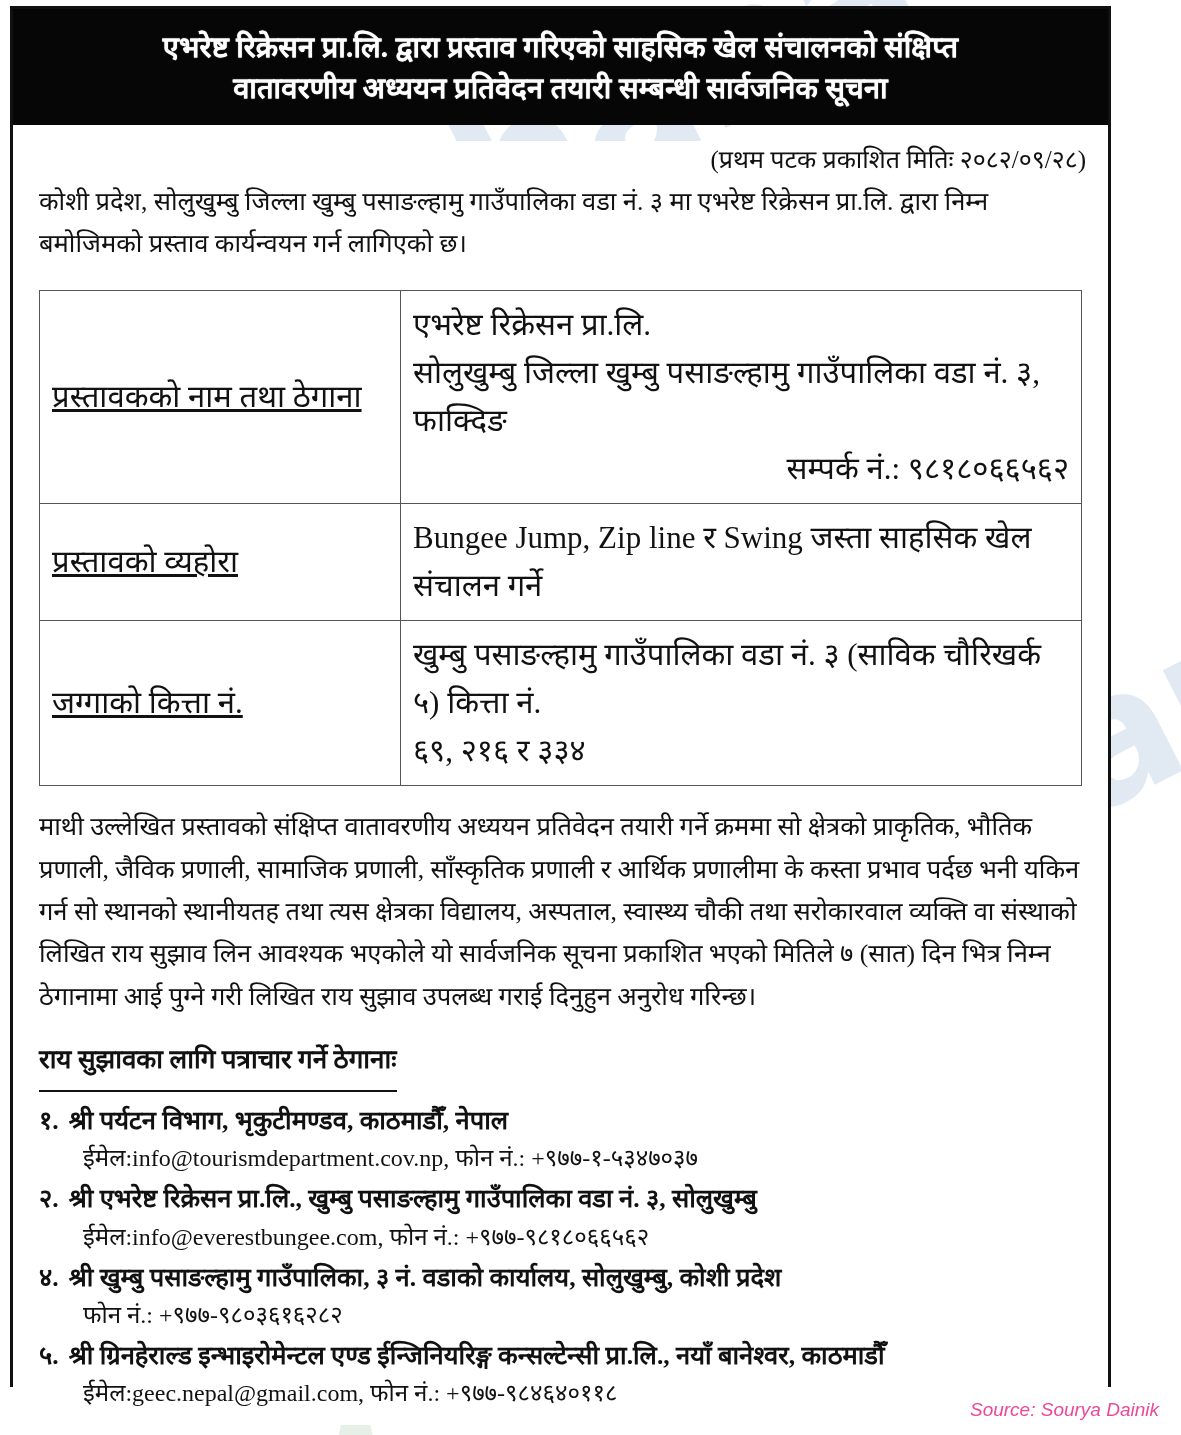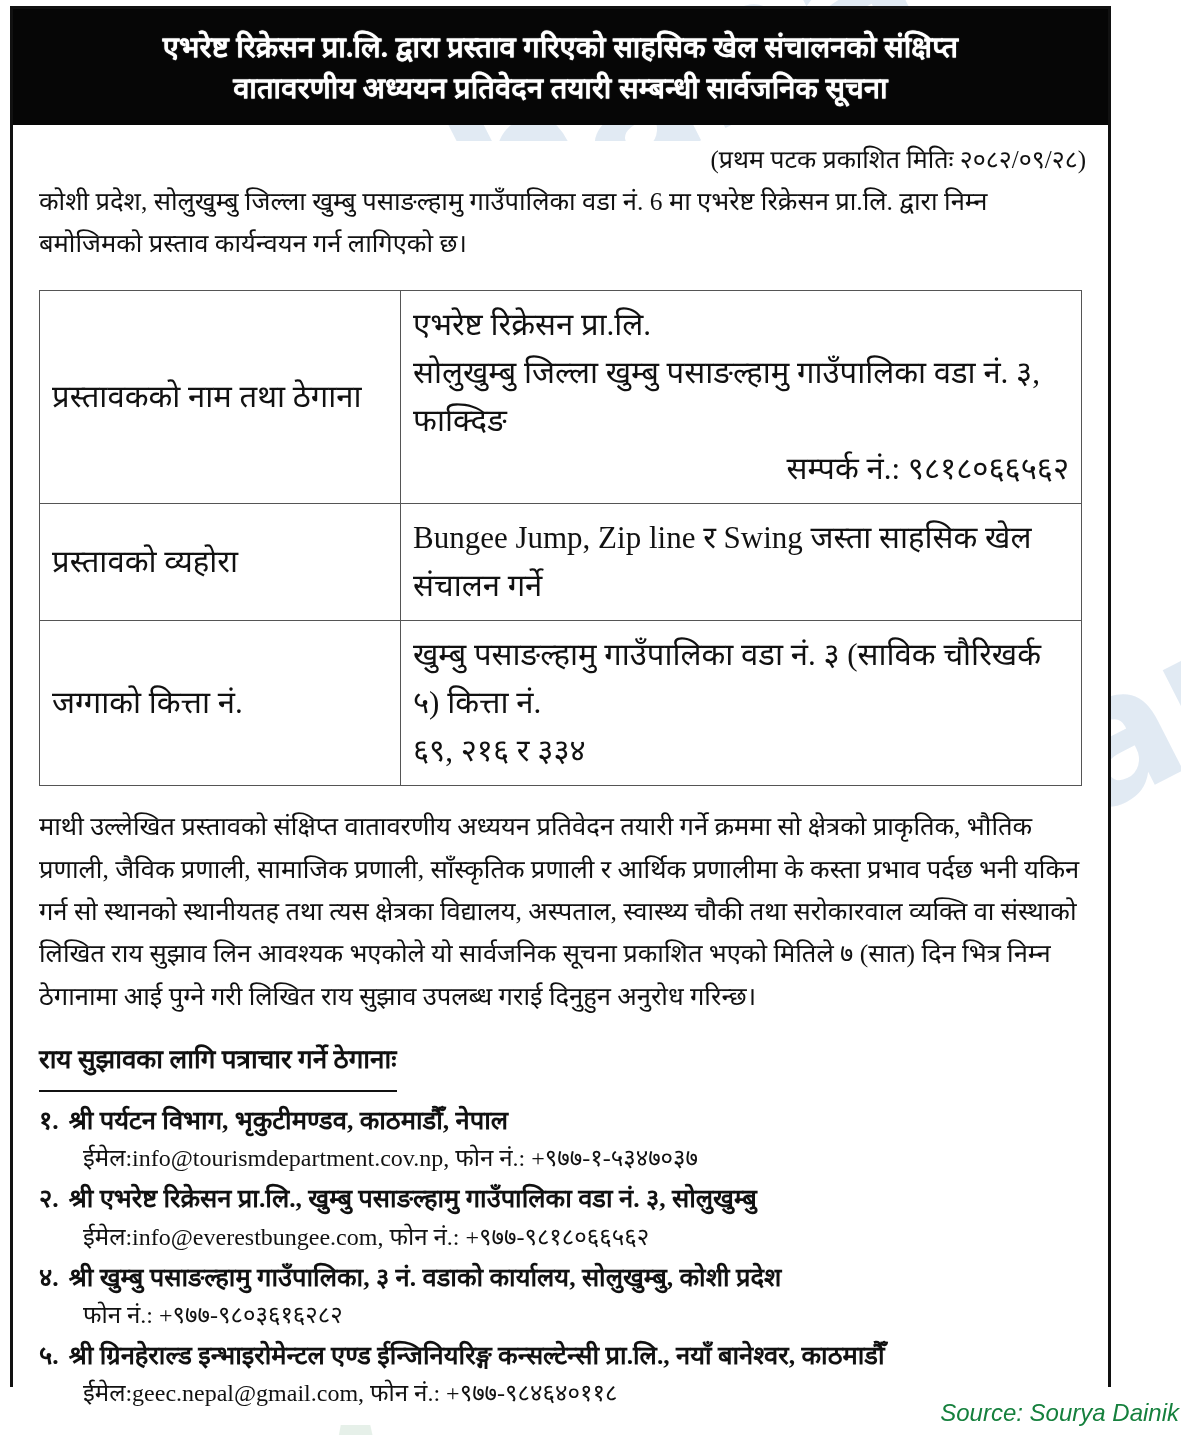--- a/index.html
+++ b/index.html
@@ -106,20 +106,21 @@
   #detail-table td {
     border: 1.6px solid #555;
     padding: 10px 12px;
     font-size: 31px;
     line-height: 1.55;
     color: #111;
     vertical-align: middle;
   }
   #detail-table td.label-cell {
     width: 336px;
+    text-decoration: underline;
   }
   #detail-table td.value-cell .vline {
     display: block;
   }
   #detail-table td.value-cell .vline.indent {
     padding-left: 6px;
     text-align: right;
   }
 
   
@@ -162,26 +163,26 @@
     font-size: 24px;
     line-height: 1.5;
     color: #111;
     padding-left: 44px;
     font-weight: 400;
   }
 
   
   #source-line {
     position: absolute;
-    right: 2px;
+    right: 22px;
     top: 1399px;
     font-family: "Liberation Sans", sans-serif;
     font-style: italic;
-    font-size: 24px;
-    color: #15803d;
+    font-size: 19px;
+    color: #ec4899;
     z-index: 3;
   }
 </style>
 </head>
 <body>
 
 <div id="watermark-layer">
   <div class="wm-text" style="left:118px; top:250px; font-size:180px; transform:rotate(-27deg); transform-origin:left top;">suchana</div>
   <div class="wm-sub" style="left:170px; top:430px; font-size:22px; transform:rotate(-27deg); transform-origin:left top;">defining news access local news</div>
 
@@ -206,21 +207,21 @@
 
   <div id="header-band">
     <div class="hl">एभरेष्ट रिक्रेसन प्रा.लि. द्वारा प्रस्ताव गरिएको साहसिक खेल संचालनको संक्षिप्त</div>
     <div class="hl">वातावरणीय अध्ययन प्रतिवेदन तयारी सम्बन्धी सार्वजनिक सूचना</div>
   </div>
 
   <div id="body-area">
 
     <div id="publish-date">(प्रथम पटक प्रकाशित मितिः २०८२/०९/२८)</div>
 
-    <div id="intro-para">कोशी प्रदेश, सोलुखुम्बु जिल्ला खुम्बु पसाङल्हामु गाउँपालिका वडा नं. 6  मा एभरेष्ट रिक्रेसन प्रा.लि. द्वारा निम्न बमोजिमको प्रस्ताव कार्यन्वयन गर्न लागिएको छ।</div>
+    <div id="intro-para">कोशी प्रदेश, सोलुखुम्बु जिल्ला खुम्बु पसाङल्हामु गाउँपालिका वडा नं. ३  मा एभरेष्ट रिक्रेसन प्रा.लि. द्वारा निम्न बमोजिमको प्रस्ताव कार्यन्वयन गर्न लागिएको छ।</div>
 
     <table id="detail-table">
       <tbody>
         <tr>
           <td class="label-cell">प्रस्तावकको नाम तथा ठेगाना</td>
           <td class="value-cell">
             <span class="vline">एभरेष्ट रिक्रेसन प्रा.लि.</span>
             <span class="vline">सोलुखुम्बु जिल्ला खुम्बु पसाङल्हामु गाउँपालिका वडा नं. ३,  फाक्दिङ</span>
             <span class="vline indent">सम्पर्क नं.: ९८१८०६६५६२</span>
           </td>

